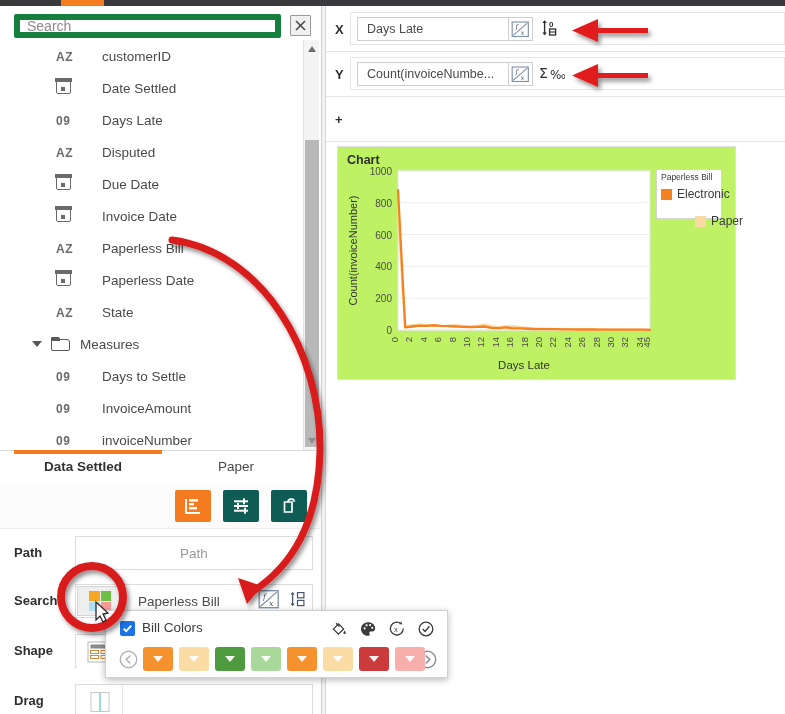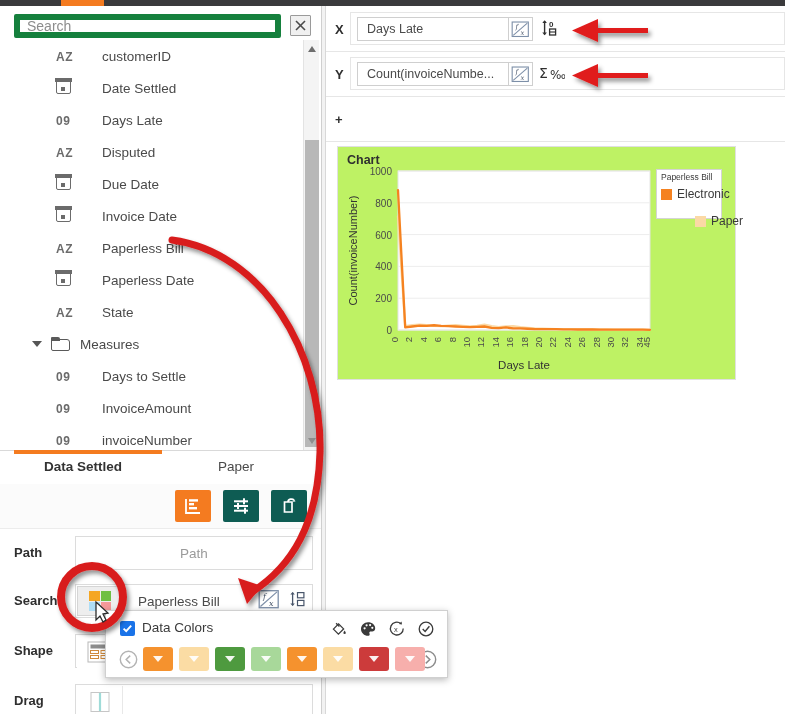--- a/index.html
+++ b/index.html
@@ -447,21 +447,21 @@
     </div>
   </div>
 </div>
 
 <div id="color-popup">
   <div id="share-check">
     <svg width="11" height="11" viewBox="0 0 11 11" aria-hidden="true">
       <path d="M1.6 5.6 L4.2 8.2 L9.2 2.6" stroke="#fff" stroke-width="1.9" fill="none"></path>
     </svg>
   </div>
-  <div id="share-label">Data Colors</div>
+  <div id="share-label">Bill Colors</div>
 
   <div class="pop-ico" id="pop-bucket">
     <svg width="18" height="18" viewBox="0 0 18 18" aria-hidden="true">
       <path d="M3.4 9.1 L8.6 3.9 L13.6 8.9 L8.4 14.1 Z" fill="#fff" stroke="#3a3a3a" stroke-width="1.3"></path>
       <line x1="6.1" y1="3.2" x2="9.4" y2="6.5" stroke="#3a3a3a" stroke-width="1.3"></line>
       <path d="M14.6 10.4 C16.2 12.4 16.2 13.9 14.6 13.9 C13 13.9 13 12.4 14.6 10.4 Z" fill="#3a3a3a"></path>
     </svg>
   </div>
   <div class="pop-ico" id="pop-palette">
     <svg width="18" height="18" viewBox="0 0 18 18" aria-hidden="true">

